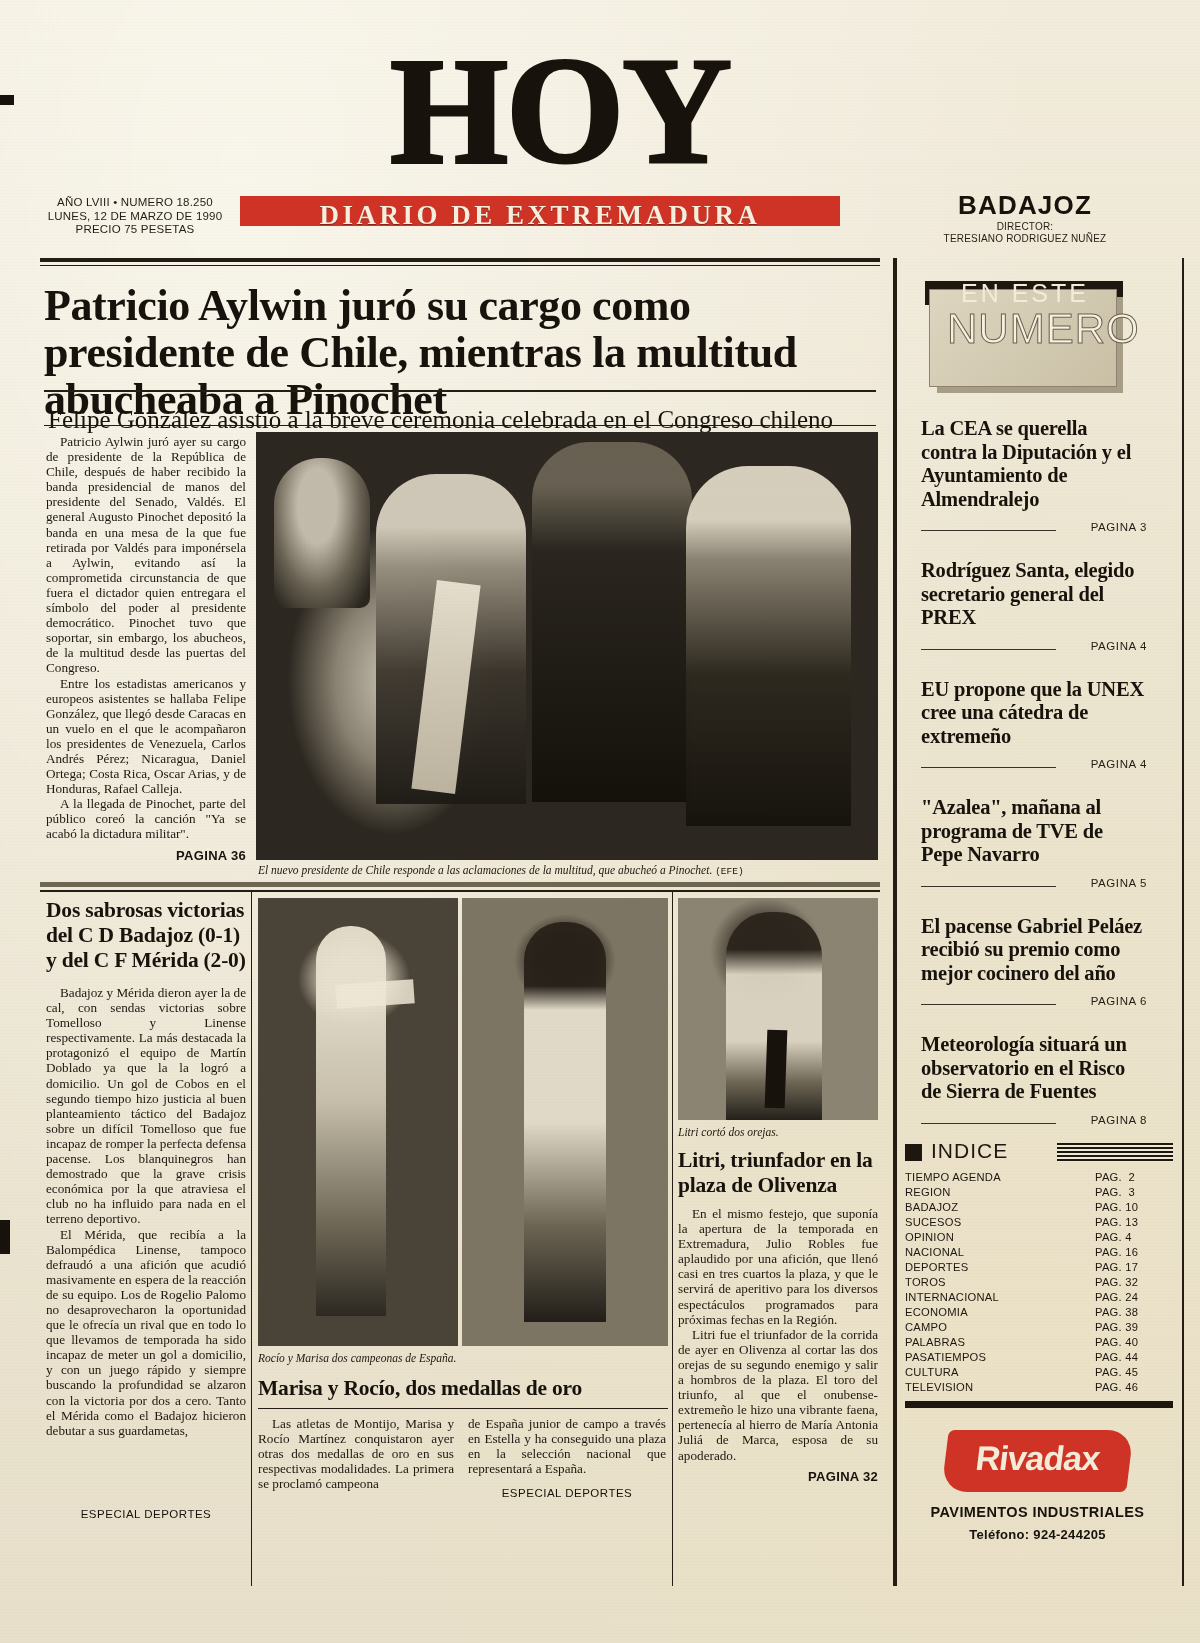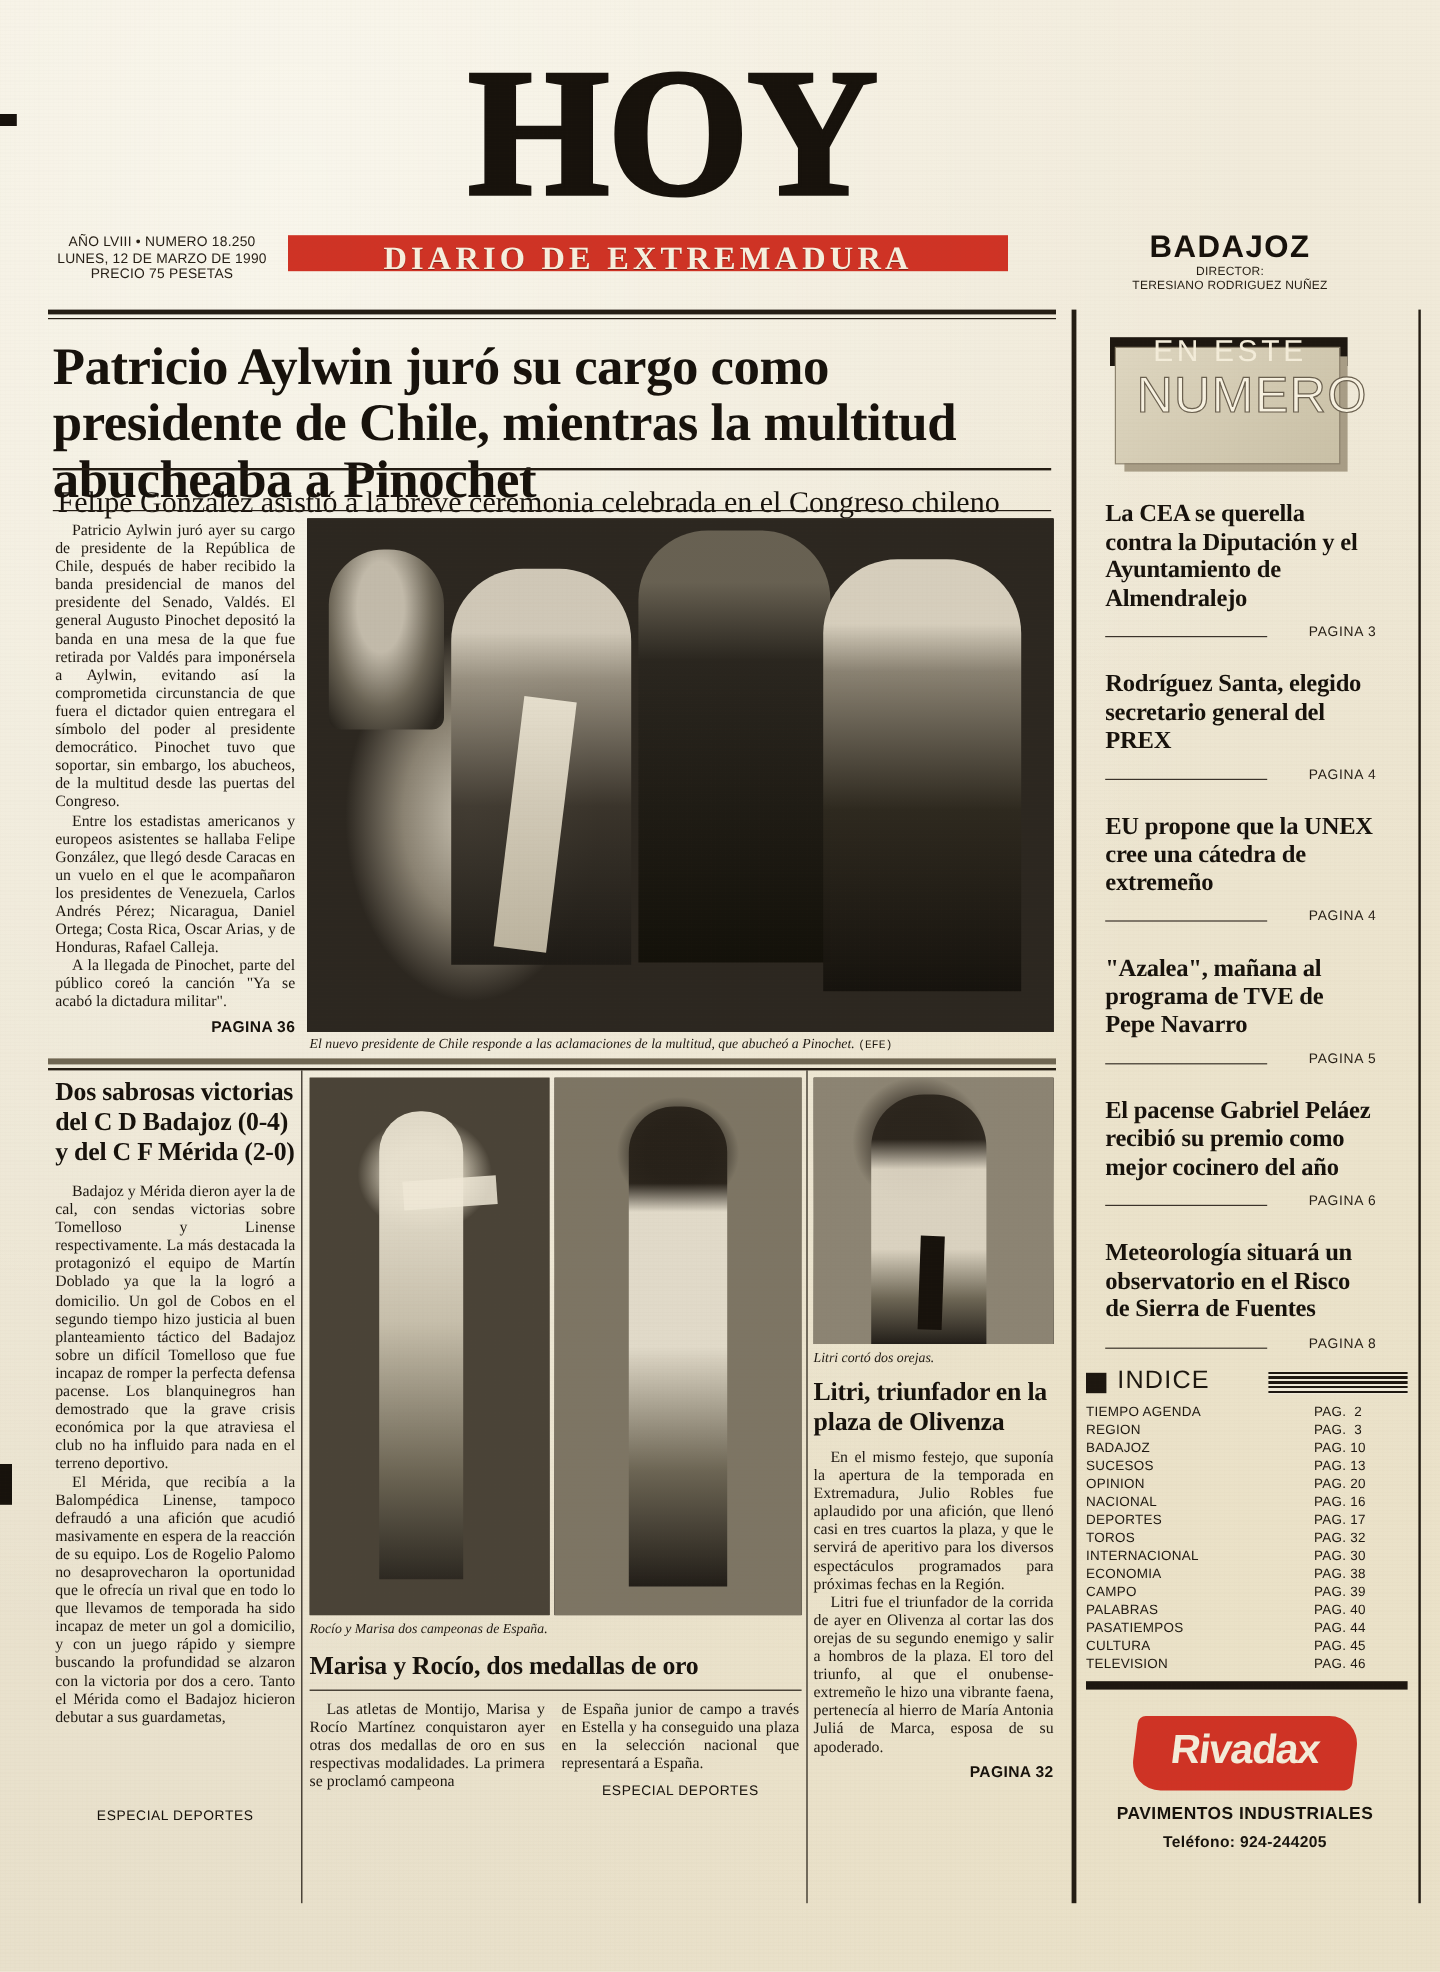--- a/index.html
+++ b/index.html
@@ -207,21 +207,21 @@
       background:linear-gradient(180deg,#efe8d6,#cdc4ae);transform:rotate(7deg);opacity:.9;"></div>
   </div>
   <div class="caption" style="left:258px;top:864px;width:620px;">
     <span>El nuevo presidente de Chile responde a las aclamaciones de la multitud, que abucheó a Pinochet.</span>
     <span class="credit">(EFE)</span>
   </div>
 
   <div class="rule" style="left:40px;top:882px;width:840px;height:5px;background:#6f6652;"></div>
   <div class="rule" style="left:40px;top:890px;width:840px;height:2px;"></div>
 
-  <h2 class="sec-title" style="position:absolute;left:46px;top:898px;width:200px;">Dos sabrosas victorias del C D Badajoz (0-4) y del C F Mérida (2-0)</h2>
+  <h2 class="sec-title" style="position:absolute;left:46px;top:898px;width:200px;">Dos sabrosas victorias del C D Badajoz (0-1) y del C F Mérida (2-0)</h2>
   <div class="body-col" style="position:absolute;left:46px;top:985px;width:200px;">
     <p>Badajoz y Mérida dieron ayer la de cal, con sendas victorias sobre Tomelloso y Linense respectivamente. La más destacada la protagonizó el equipo de Martín Doblado ya que la la logró a domicilio. Un gol de Cobos en el segundo tiempo hizo justicia al buen planteamiento táctico del Badajoz sobre un difícil Tomelloso que fue incapaz de romper la perfecta defensa pacense. Los blanquinegros han demostrado que la grave crisis económica por la que atraviesa el club no ha influido para nada en el terreno deportivo.</p>
     <p>El Mérida, que recibía a la Balompédica Linense, tampoco defraudó a una afición que acudió masivamente en espera de la reacción de su equipo. Los de Rogelio Palomo no desaprovecharon la oportunidad que le ofrecía un rival que en todo lo que llevamos de temporada ha sido incapaz de meter un gol a domicilio, y con un juego rápido y siempre buscando la profundidad se alzaron con la victoria por dos a cero. Tanto el Mérida como el Badajoz hicieron debutar a sus guardametas,</p>
   </div>
   <div class="especial" style="position:absolute;left:46px;top:1508px;width:200px;text-align:center;">ESPECIAL DEPORTES</div>
 
   <div class="rule" style="left:251px;top:892px;width:1px;height:694px;"></div>
 
   <div class="photo" style="left:258px;top:898px;width:200px;height:448px;">
     <div class="ph-inner" style="
@@ -346,37 +346,37 @@
           <tr>
             <td>BADAJOZ</td>
             <td class="pg">PAG. 10</td>
           </tr>
           <tr>
             <td>SUCESOS</td>
             <td class="pg">PAG. 13</td>
           </tr>
           <tr>
             <td>OPINION</td>
-            <td class="pg">PAG. 20</td>
+            <td class="pg">PAG. 4</td>
           </tr>
           <tr>
             <td>NACIONAL</td>
             <td class="pg">PAG. 16</td>
           </tr>
           <tr>
             <td>DEPORTES</td>
             <td class="pg">PAG. 17</td>
           </tr>
           <tr>
             <td>TOROS</td>
             <td class="pg">PAG. 32</td>
           </tr>
           <tr>
             <td>INTERNACIONAL</td>
-            <td class="pg">PAG. 30</td>
+            <td class="pg">PAG. 24</td>
           </tr>
           <tr>
             <td>ECONOMIA</td>
             <td class="pg">PAG. 38</td>
           </tr>
           <tr>
             <td>CAMPO</td>
             <td class="pg">PAG. 39</td>
           </tr>
           <tr>

